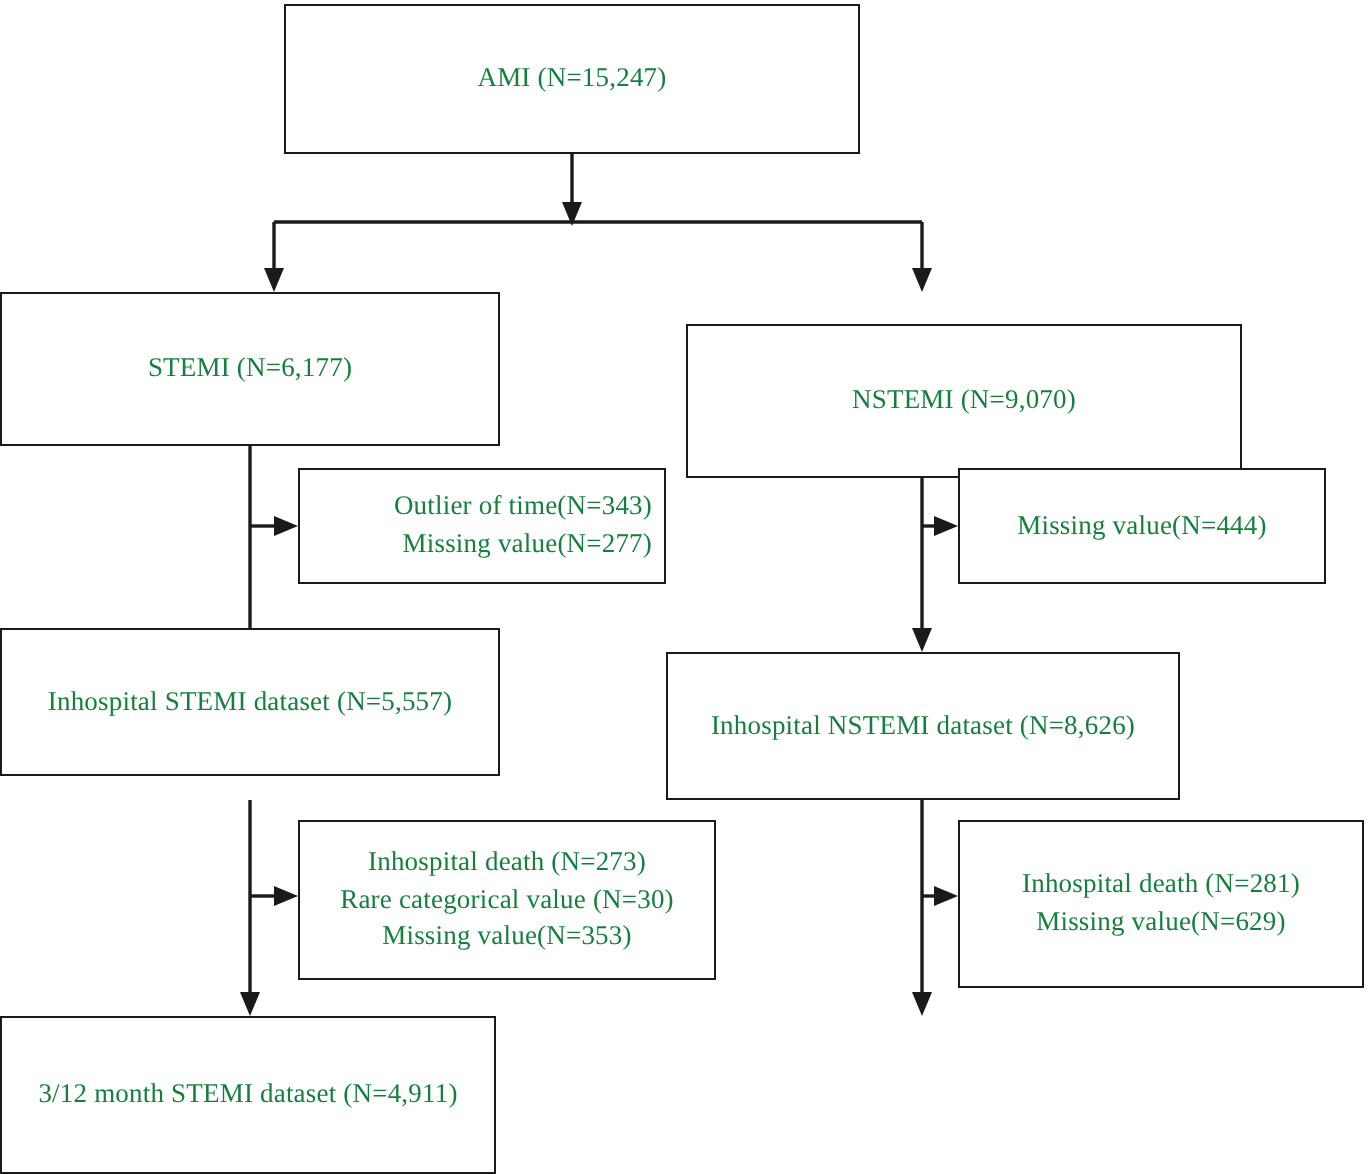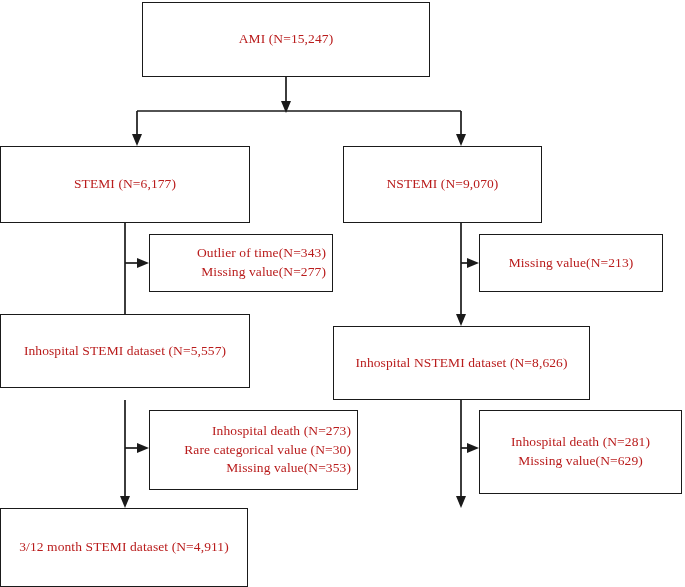--- a/index.html
+++ b/index.html
@@ -26,46 +26,46 @@
   }
   .node {
     position: absolute;
     box-sizing: border-box;
     border: 1.6px solid #1a1a1a;
     background: #ffffff;
     display: flex;
     align-items: center;
     justify-content: center;
     text-align: center;
-    color: #b91c1c;
+    color: #15803d;
     font-size: 13.5px;
     line-height: 1.38;
     letter-spacing: 0.1px;
   }
   .node .lines {
     width: 100%;
     padding: 0 6px;
     box-sizing: border-box;
   }
   .node .lines div {
     white-space: nowrap;
   }
   
   #node-ami      { left: 142px; top: 2px;   width: 288px; height: 75px; }
   
   #node-stemi    { left: 0px;   top: 146px; width: 250px; height: 77px; }
-  #node-nstemi   { left: 343px; top: 146px; width: 199px; height: 77px; }
+  #node-nstemi   { left: 343px; top: 162px; width: 278px; height: 77px; }
   
   #node-excl-stemi-1  { left: 149px; top: 234px; width: 184px; height: 58px; text-align: right; }
   #node-excl-nstemi-1 { left: 479px; top: 234px; width: 184px; height: 58px; }
   
   #node-inhosp-stemi  { left: 0px;   top: 314px; width: 250px; height: 74px; }
   #node-inhosp-nstemi { left: 333px; top: 326px; width: 257px; height: 74px; justify-content: center; }
   
-  #node-excl-stemi-2  { left: 149px; top: 410px; width: 209px; height: 80px; text-align: right; }
+  #node-excl-stemi-2  { left: 149px; top: 410px; width: 209px; height: 80px; }
   #node-excl-nstemi-2 { left: 479px; top: 410px; width: 203px; height: 84px; }
   
   #node-final-stemi   { left: 0px;   top: 508px; width: 248px; height: 79px; }
   #node-final-nstemi  { left: 333px; top: 508px; width: 262px; height: 79px; }
 
   .conn-line {
     stroke: #1a1a1a;
     stroke-width: 1.7;
     fill: none;
   }
@@ -134,21 +134,21 @@
   </div>
 
   <div class="node" id="node-excl-stemi-1">
     <div class="lines">
       <div>Outlier of time(N=343)</div>
       <div>Missing value(N=277)</div>
     </div>
   </div>
   <div class="node" id="node-excl-nstemi-1">
     <div class="lines">
-      <div>Missing value(N=213)</div>
+      <div>Missing value(N=444)</div>
     </div>
   </div>
 
   <div class="node" id="node-inhosp-stemi">
     <div class="lines">
       <div>Inhospital STEMI dataset (N=5,557)</div>
     </div>
   </div>
   <div class="node" id="node-inhosp-nstemi">
     <div class="lines">

